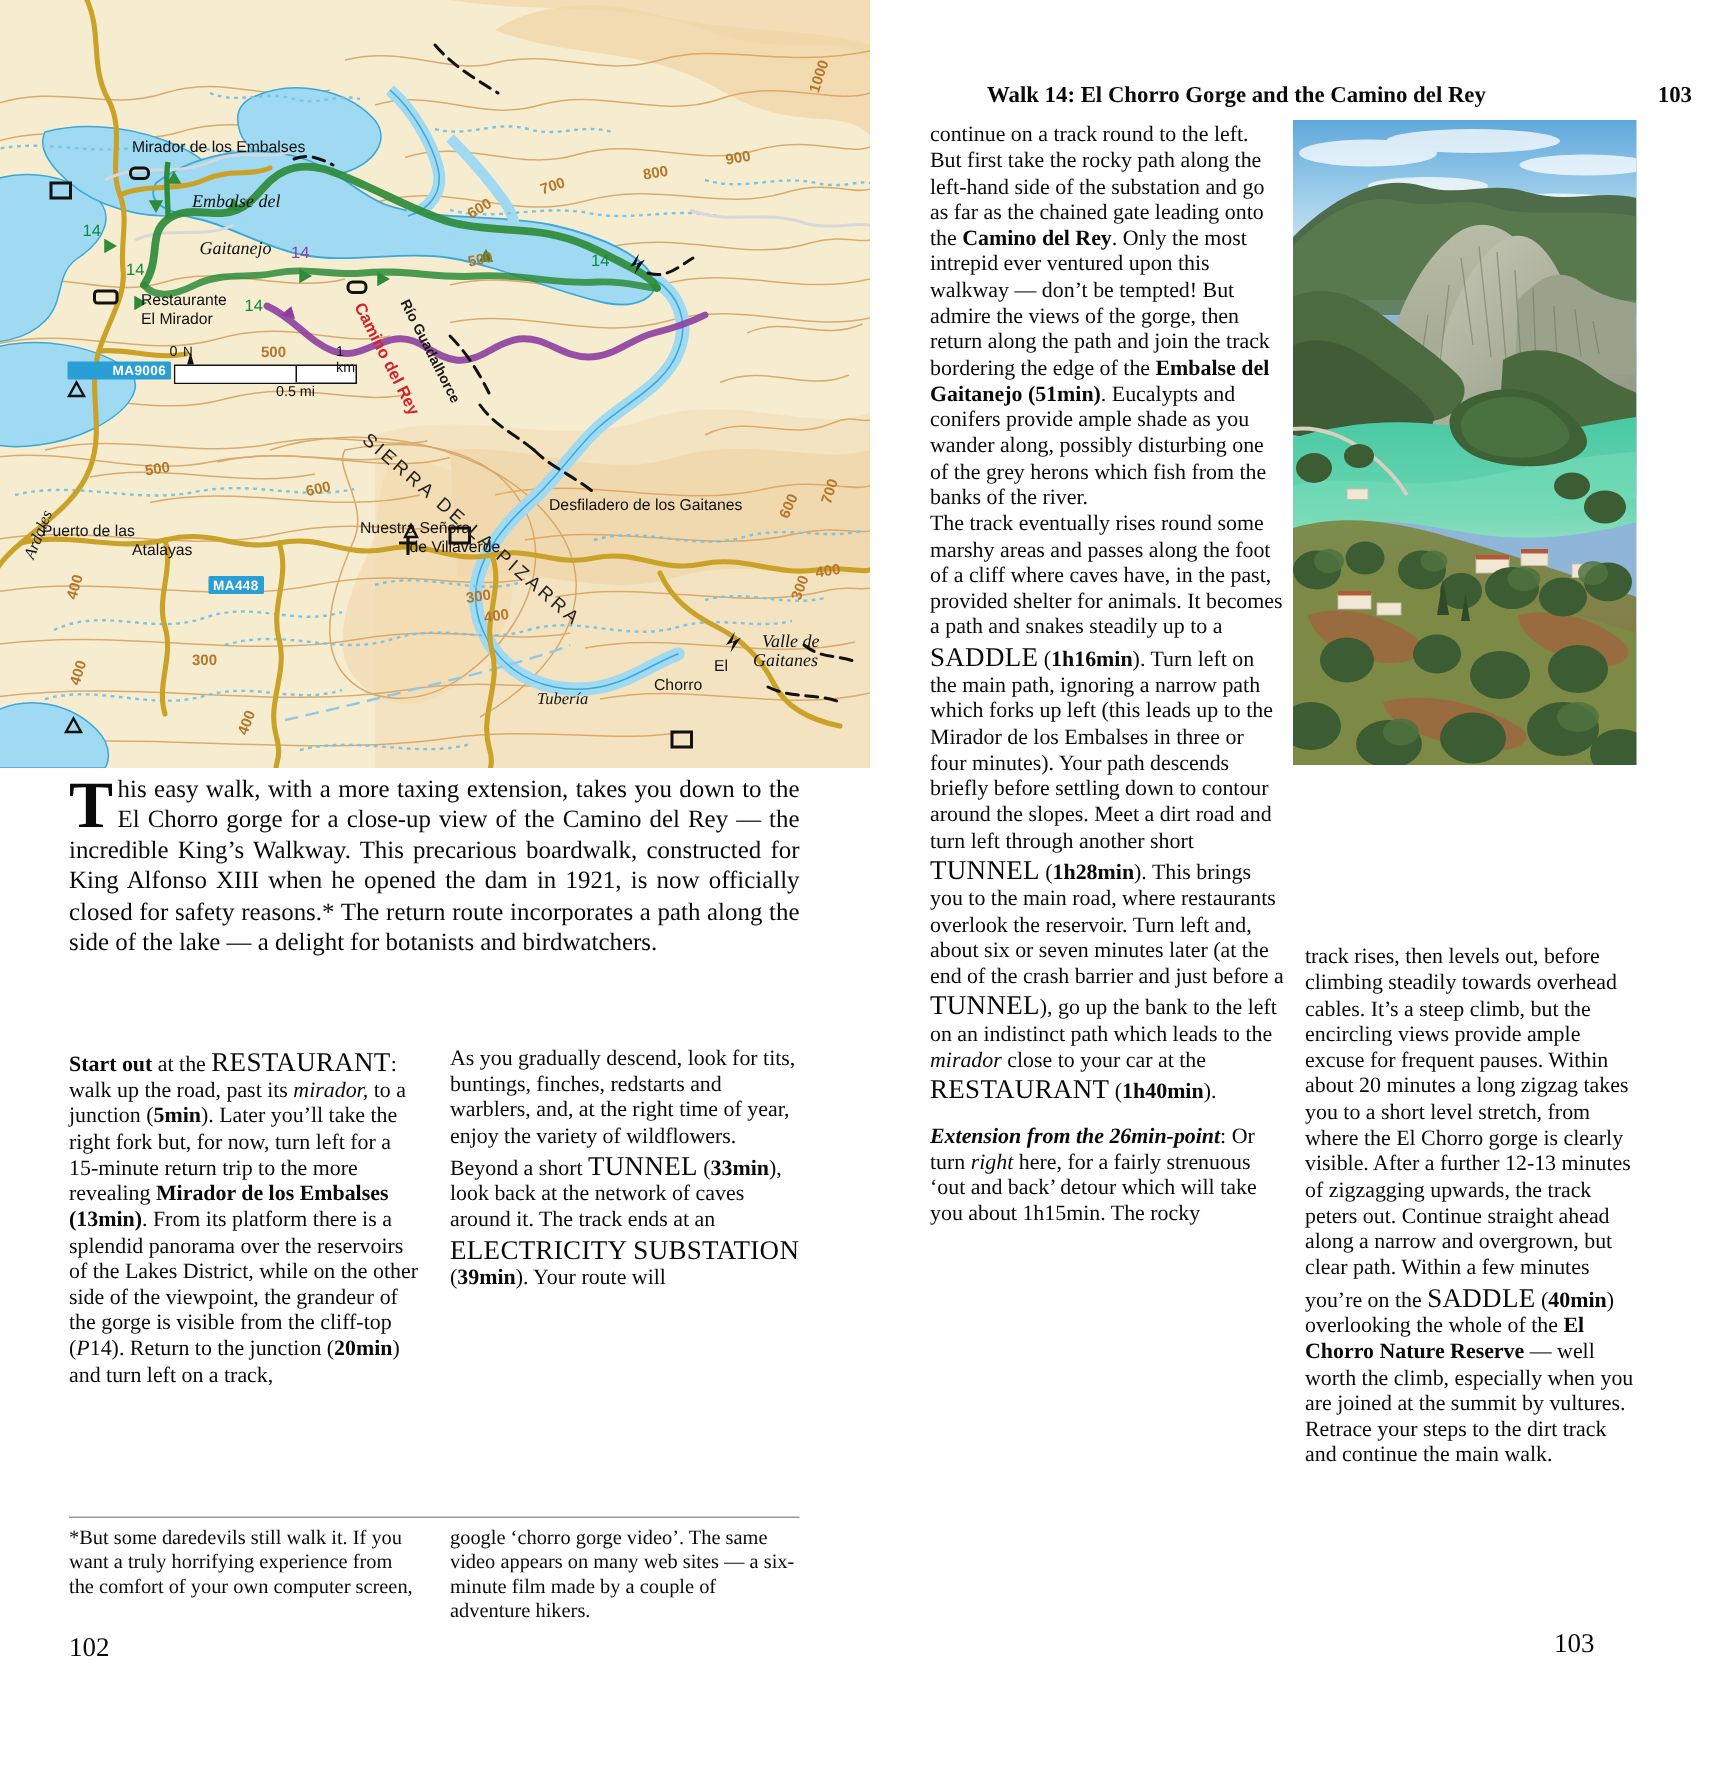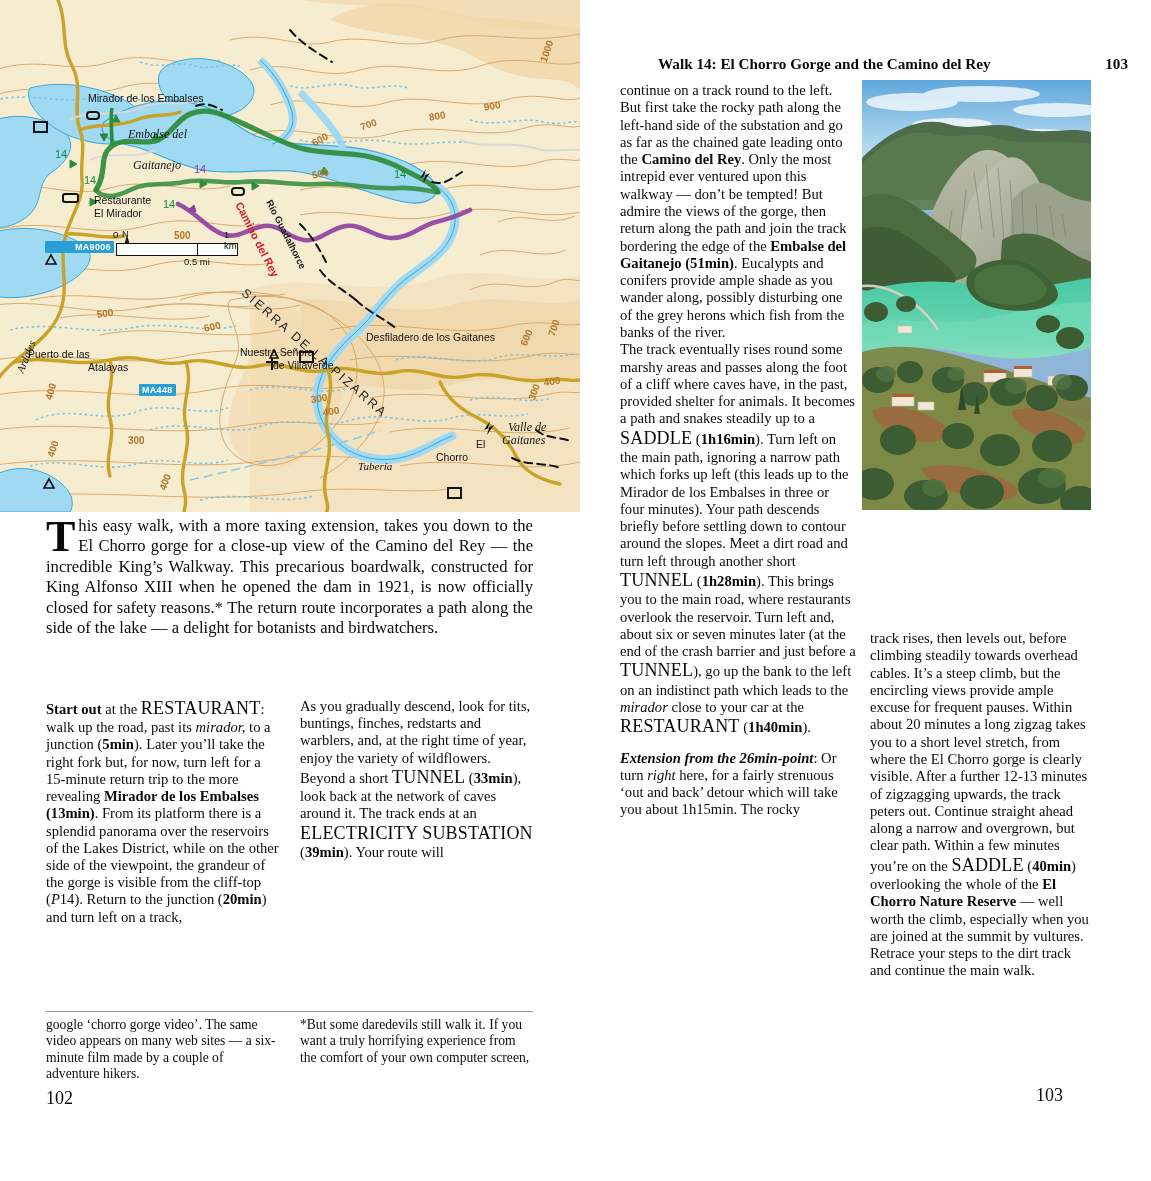--- a/index.html
+++ b/index.html
@@ -389,22 +389,22 @@
       </div>
       <div class="col">
         <p>
           <span>As you gradually descend, look for tits, buntings, finches, redstarts and warblers, and, at the right time of year, enjoy the variety of wildflowers. Beyond a short </span><span class="sc">TUNNEL</span><span> (</span><b>33min</b><span>), look back at the network of caves around it. The track ends at an </span><span class="sc">ELECTRICITY SUBSTATION</span><span> (</span><b>39min</b><span>). Your route will</span>
         </p>
       </div>
     </div>
 
     <div class="foot-rule"></div>
     <div class="footnote">
+      <div class="col">*But some daredevils still walk it. If you want a truly horrifying experience from the comfort of your own computer screen,</div>
       <div class="col">google ‘chorro gorge video’. The same video appears on many web sites — a six-minute film made by a couple of adventure hikers.</div>
-      <div class="col">*But some daredevils still walk it. If you want a truly horrifying experience from the comfort of your own computer screen,</div>
     </div>
     <div class="pagenum-left">102</div>
   </div>
 
   <div class="right-page">
     <div class="running-head">
       <span class="rh-title">Walk 14: El Chorro Gorge and the Camino del Rey</span>
       <span class="rh-page">103</span>
     </div>
 

